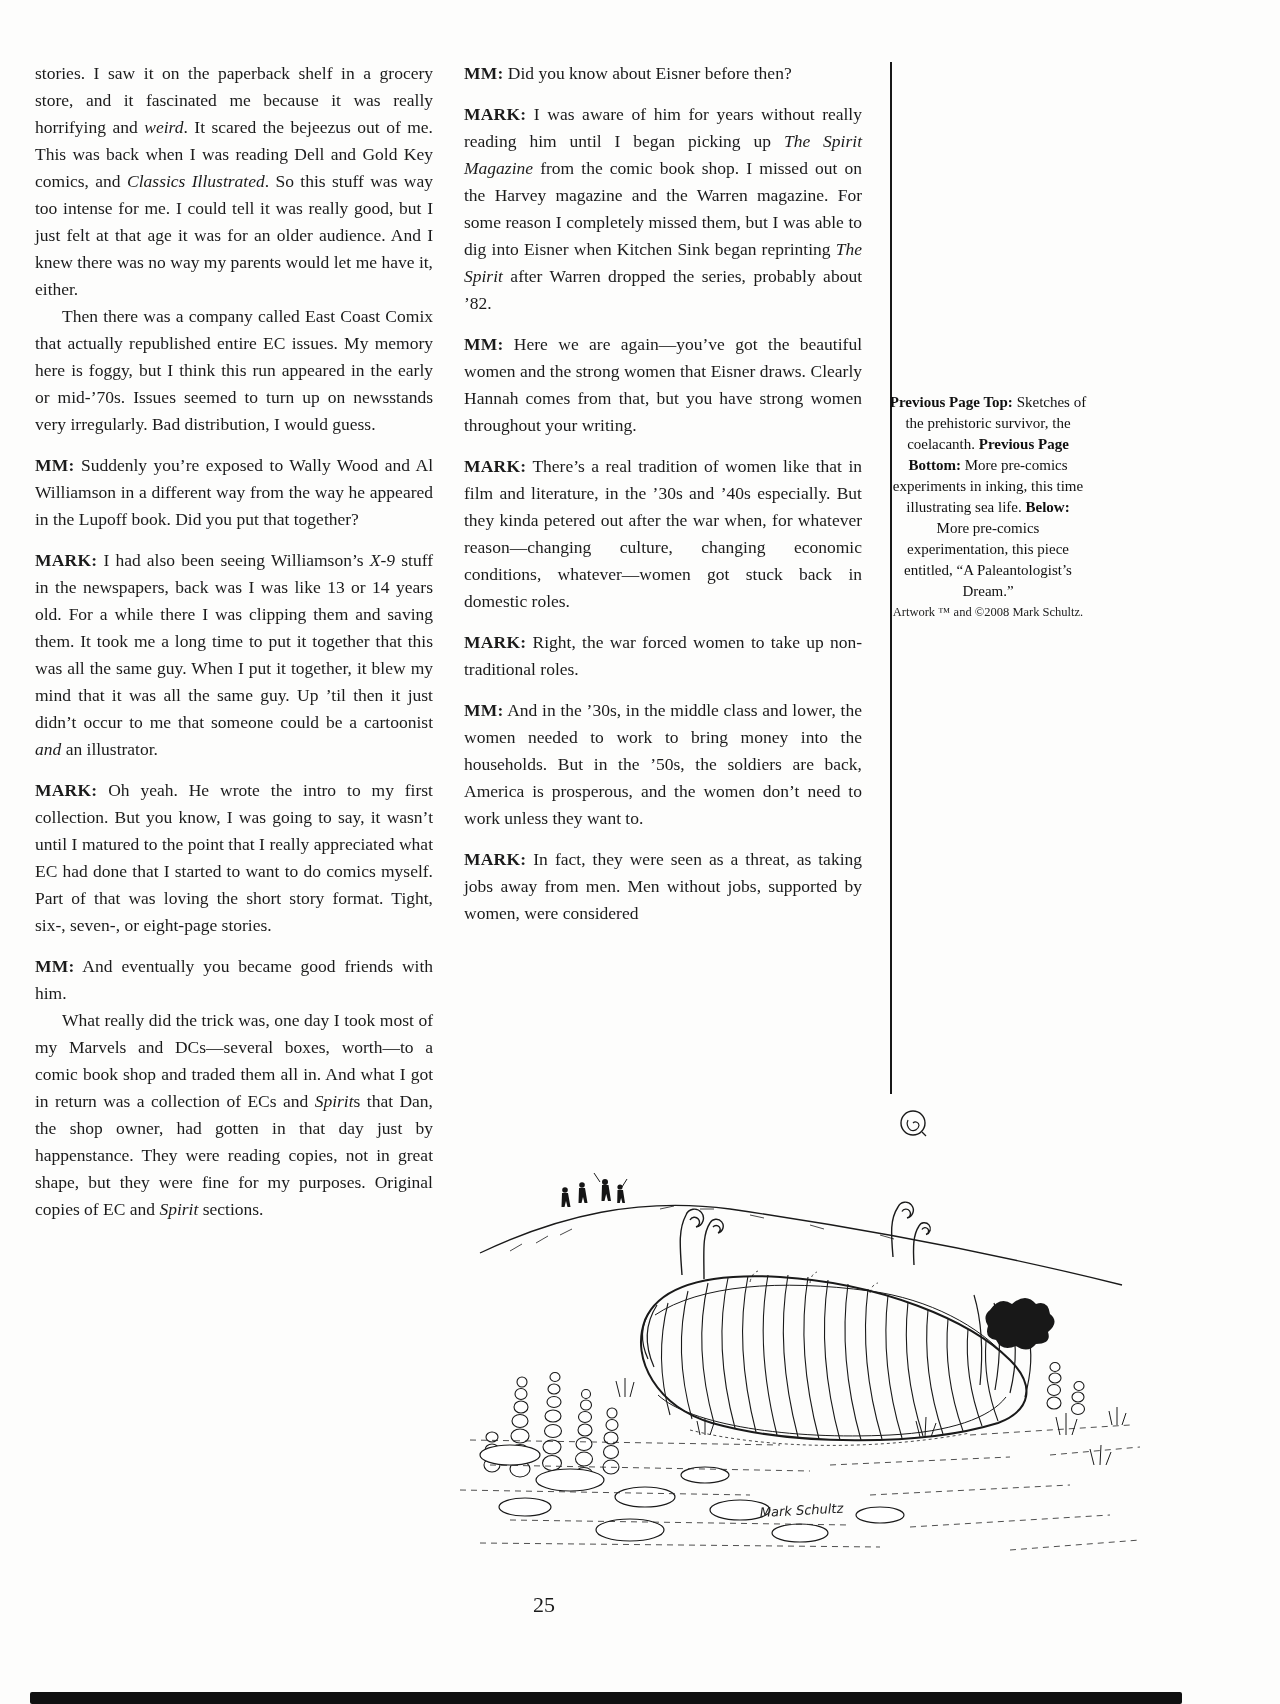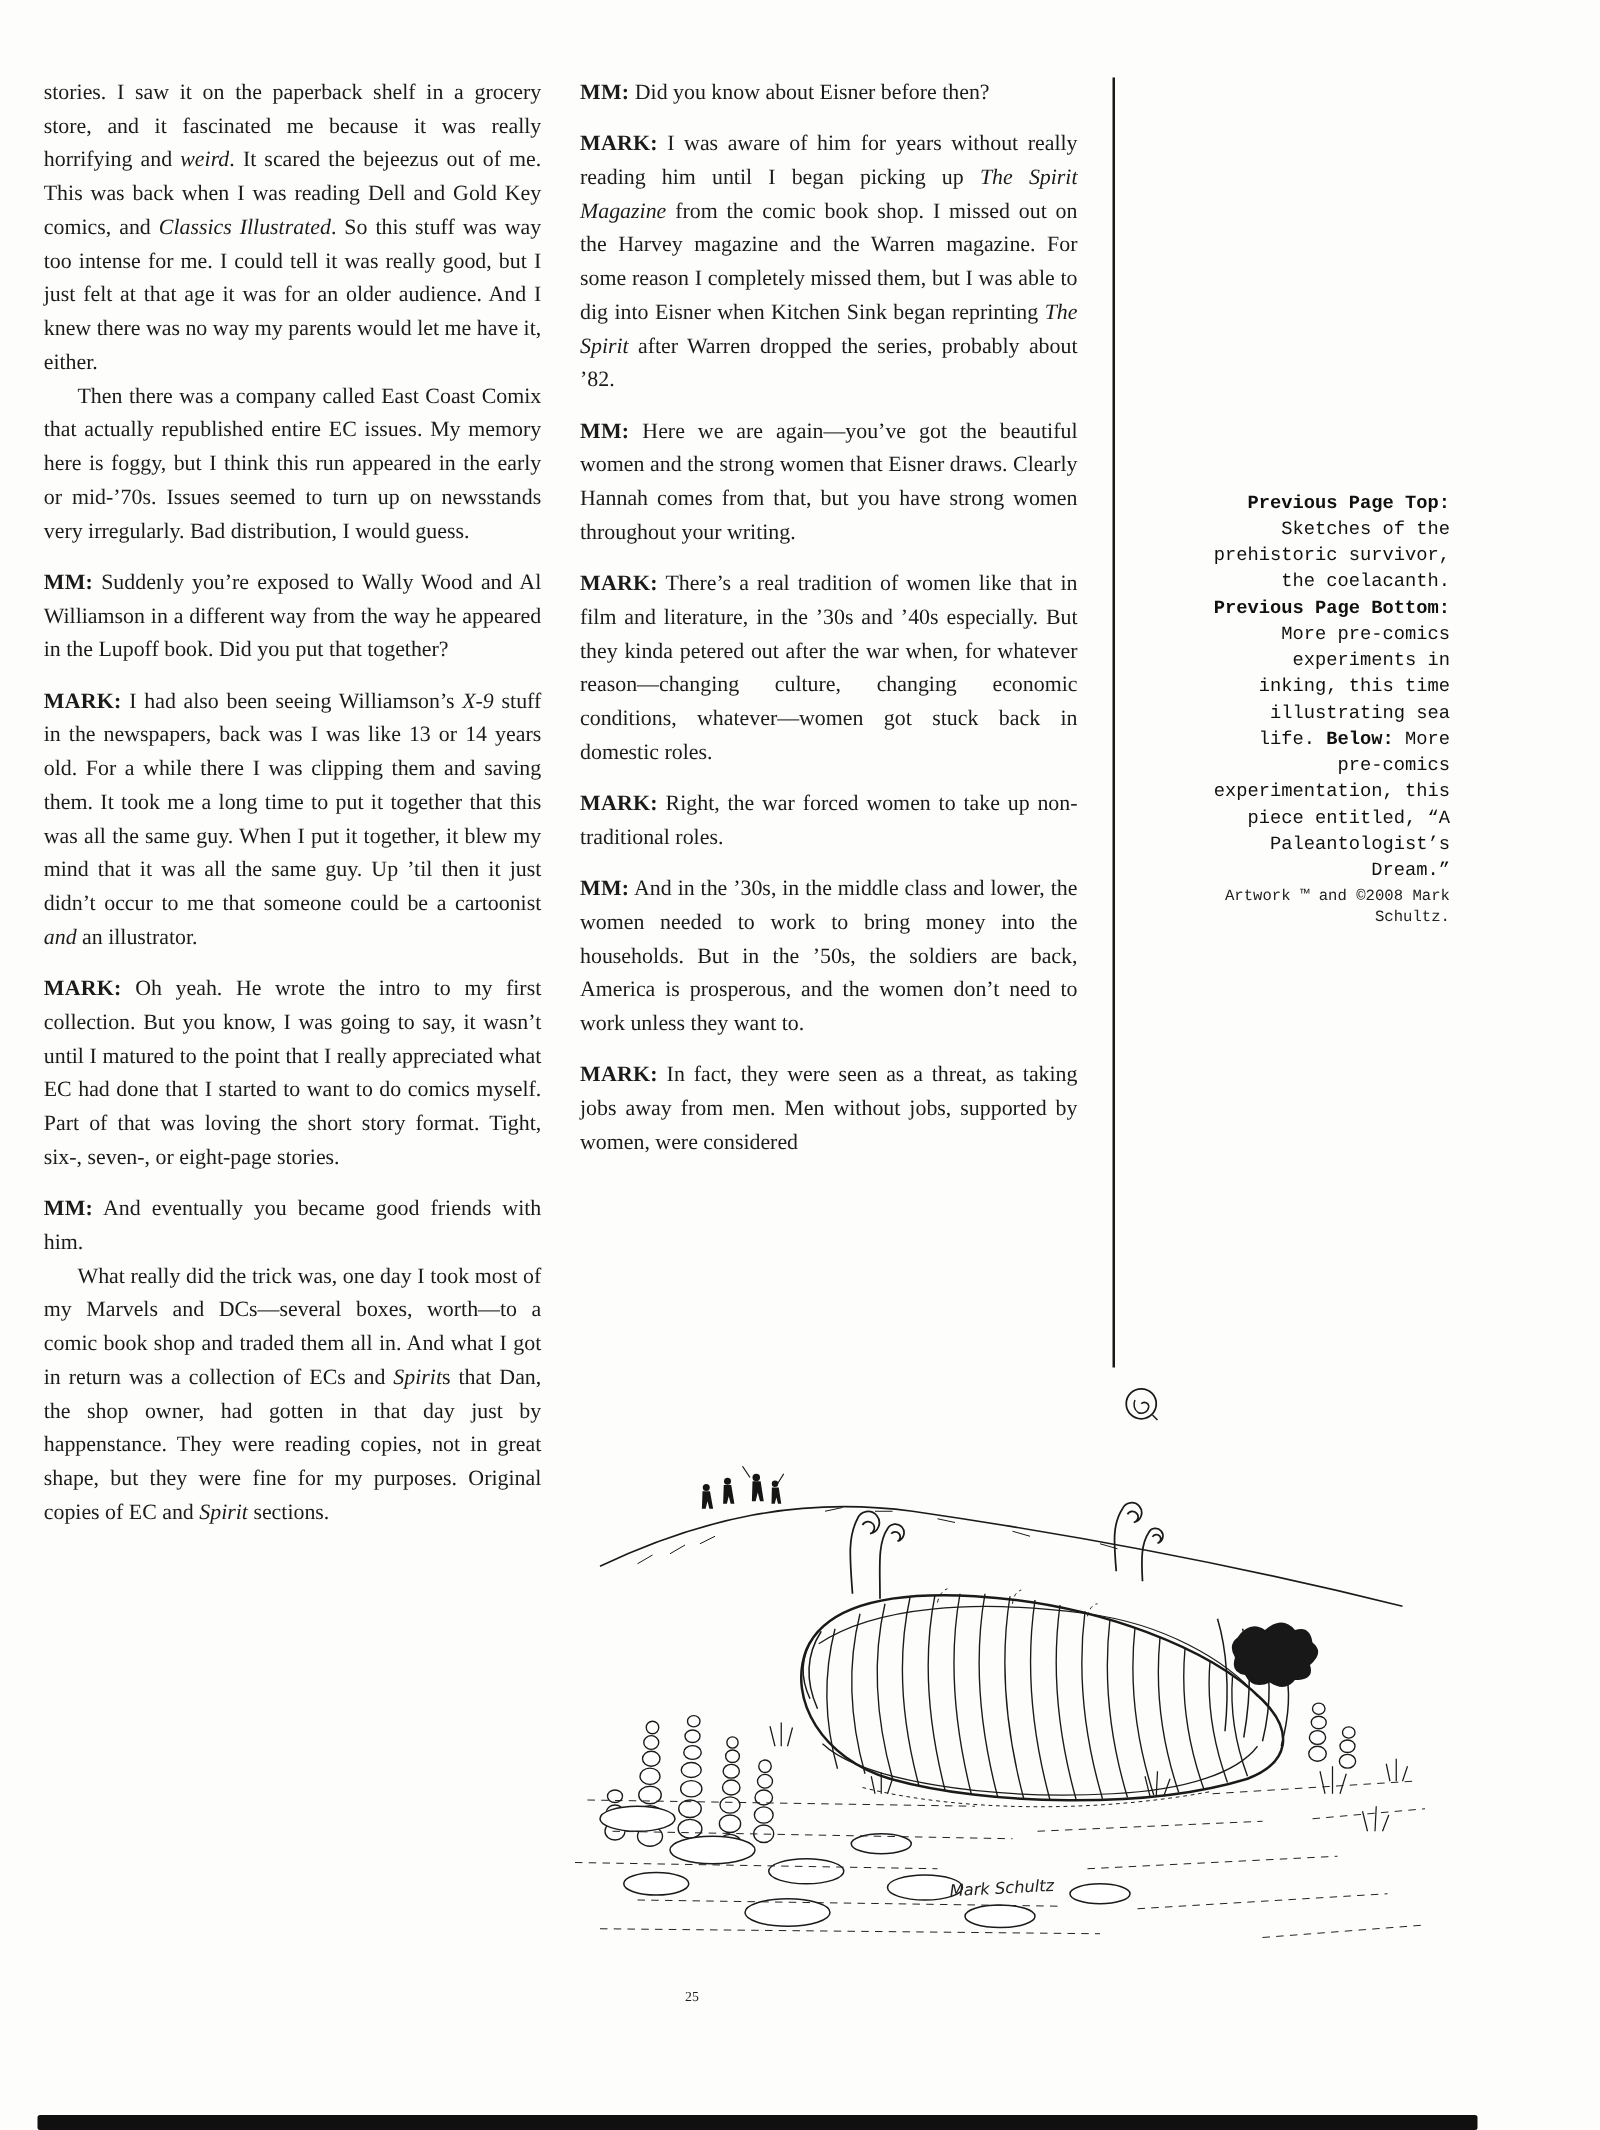--- a/index.html
+++ b/index.html
@@ -9,27 +9,27 @@
   .col{position:absolute;width:398px;font-size:17.5px;line-height:27px;text-align:justify}
   .col p{margin:0}
   .col p.gap{margin-top:14px}
   .col p.ind{text-indent:27px}
   .i{font-style:italic}
   .sp{font-weight:bold;letter-spacing:.2px}
   .b{font-weight:bold}
   #col-left{left:35px;top:60px}
   #col-mid{left:464px;top:60px}
   #vrule{position:absolute;left:890px;top:62px;width:2px;height:1032px;background:#181818}
-  #sidebar{position:absolute;left:962px;top:392px;width:198px;
-           font-family:Liberation Mono, monospace;
-           font-size:15px;line-height:21px;color:#101010;text-align:right}
+  #sidebar{position:absolute;left:889px;top:392px;width:198px;
+           font-family:Liberation Serif, serif;
+           font-size:15px;line-height:21px;color:#101010;text-align:center}
   #sidebar p.credit{font-size:12.5px;line-height:17px;margin-top:2px;color:#222}
   #illustration{position:absolute;left:450px;top:1135px;width:700px;height:445px}
   #doodle{position:absolute;left:896px;top:1106px;width:34px;height:34px}
-  #pagenum{position:absolute;left:548px;top:1592px;font-size:11px;color:#1b1b1b}
+  #pagenum{position:absolute;left:533px;top:1592px;font-size:22px;color:#1b1b1b}
   #edgestrip{position:absolute;left:30px;top:1692px;width:1152px;height:12px;background:#101010;border-radius:2px}
   svg .ink{stroke:#1a1a1a;fill:none}
 </style>
 </head>
 <body>
 
 <div id="col-left" class="col">
     <p class=""><span>stories. I saw it on the paperback shelf in a grocery store, and it fascinated me because it was really horrifying and </span><span class="i">weird</span><span>. It scared the bejeezus out of me. This was back when I was reading Dell and Gold Key comics, and </span><span class="i">Classics Illustrated</span><span>. So this stuff was way too intense for me. I could tell it was really good, but I just felt at that age it was for an older audience. And I knew there was no way my parents would let me have it, either.</span></p>
     <p class="ind"><span>Then there was a company called East Coast Comix that actually republished entire EC issues. My memory here is foggy, but I think this run appeared in the early or mid-’70s. Issues seemed to turn up on newsstands very irregularly. Bad distribution, I would guess.</span></p>
     <p class="gap"><span class="sp">MM:</span><span> Suddenly you’re exposed to Wally Wood and Al Williamson in a different way from the way he appeared in the Lupoff book. Did you put that together?</span></p>

